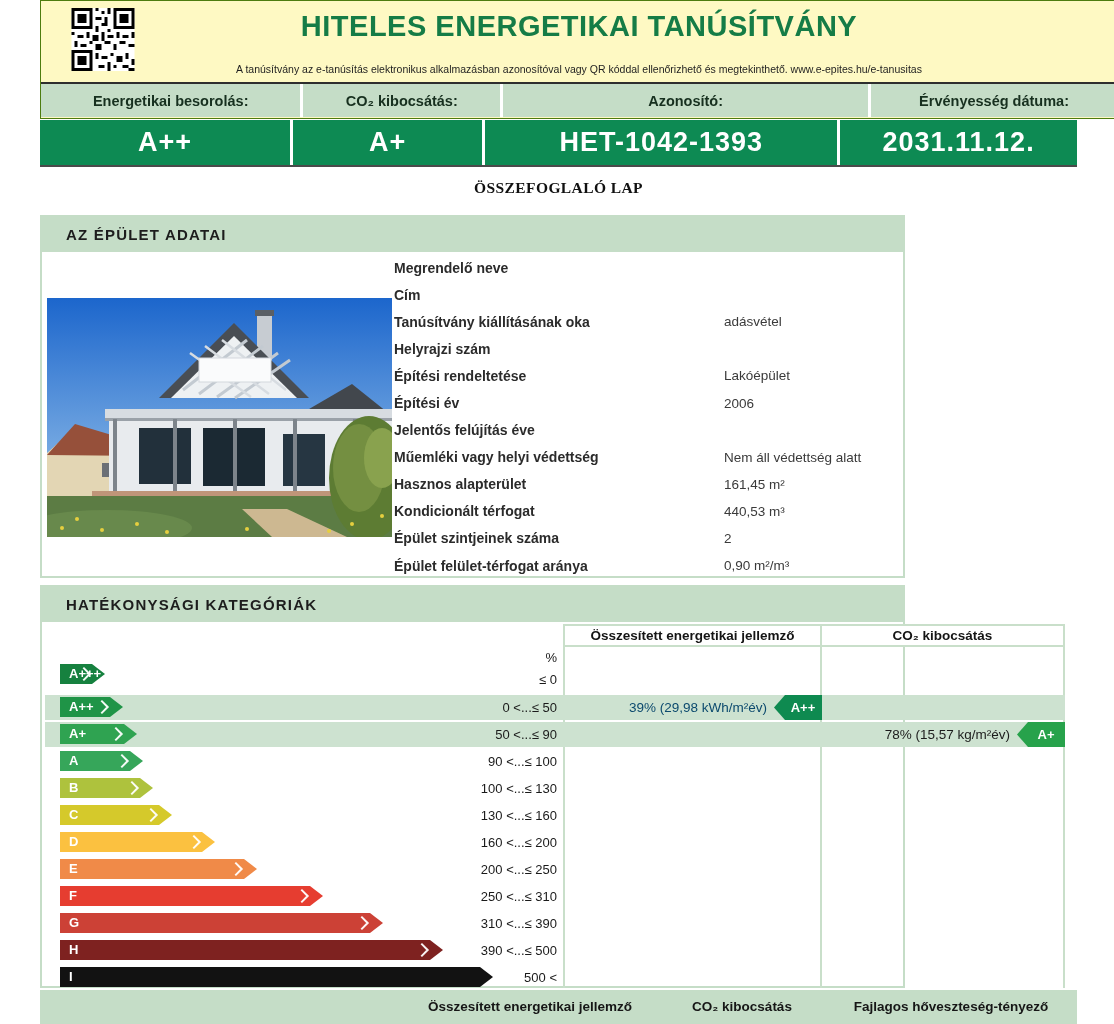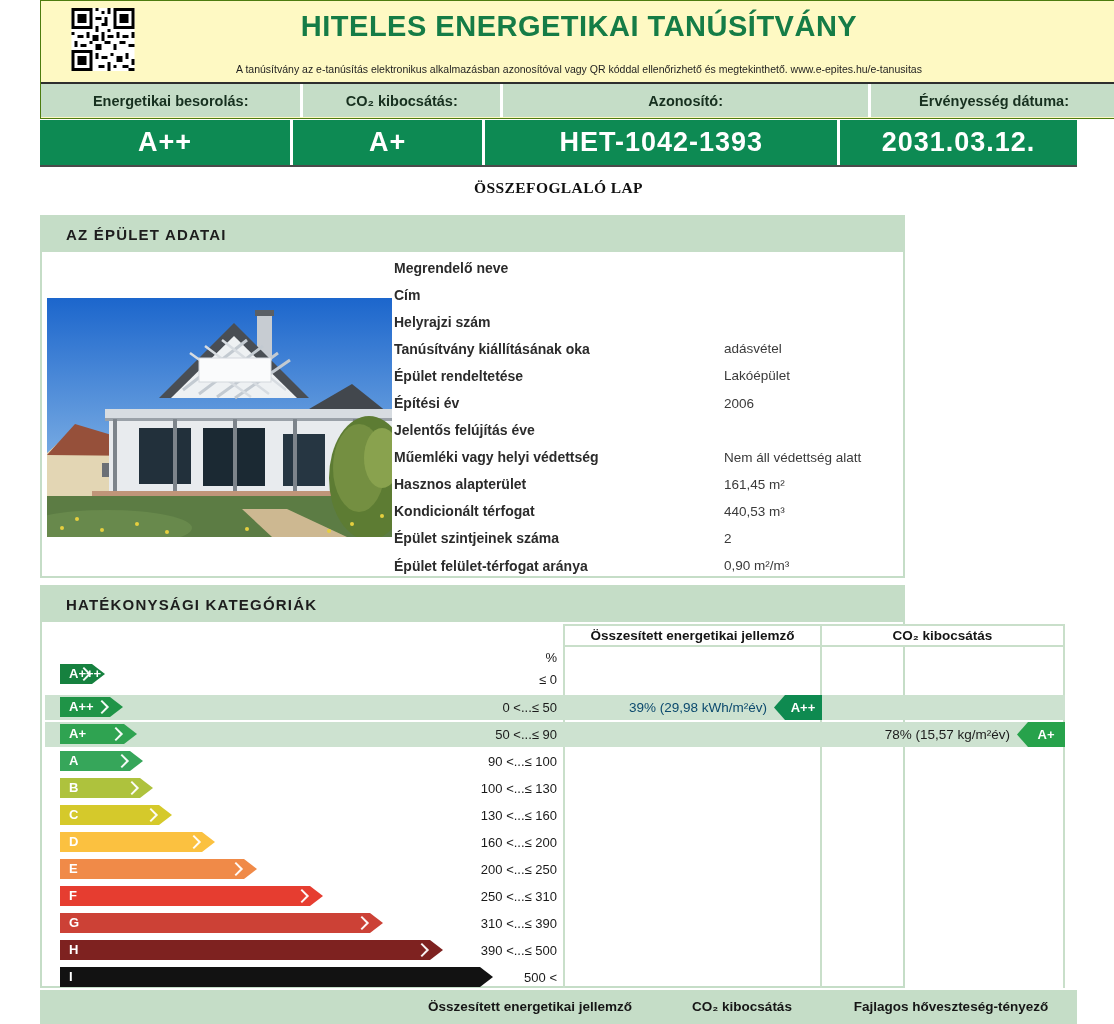--- a/index.html
+++ b/index.html
@@ -151,21 +151,21 @@
       <div class="label-cell w1">Energetikai besorolás:</div>
       <div class="label-cell w2">CO₂ kibocsátás:</div>
       <div class="label-cell w3">Azonosító:</div>
       <div class="label-cell w4">Érvényesség dátuma:</div>
     </div>
   </div>
   <div class="value-row">
     <div class="value-cell w1">A++</div>
     <div class="value-cell w2">A+</div>
     <div class="value-cell w3">HET-1042-1393</div>
-    <div class="value-cell w4">2031.03.12.</div>
+    <div class="value-cell w4">2031.11.12.</div>
   </div>
 
   <div class="page-title">ÖSSZEFOGLALÓ LAP</div>
 
   <div class="section sec1">
     <div class="sec-head">AZ ÉPÜLET ADATAI</div>
     <div class="sec-body">
       <svg class="photo" viewBox="0 0 345 239" preserveAspectRatio="none" aria-hidden="true">
         <defs>
           <linearGradient id="sky" x1="0" y1="0" x2="0" y2="1">
@@ -220,29 +220,29 @@
       <div class="brows">
         <div class="brow">
             <div class="blabel">Megrendelő neve</div>
             <div class="bvalue"></div>
           </div>
         <div class="brow">
             <div class="blabel">Cím</div>
             <div class="bvalue"></div>
           </div>
         <div class="brow">
+            <div class="blabel">Tanúsítvány kiállításának oka</div>
+            <div class="bvalue">adásvétel</div>
+          </div>
+        <div class="brow">
             <div class="blabel">Helyrajzi szám</div>
             <div class="bvalue"></div>
           </div>
         <div class="brow">
-            <div class="blabel">Tanúsítvány kiállításának oka</div>
-            <div class="bvalue">adásvétel</div>
-          </div>
-        <div class="brow">
-            <div class="blabel">Épület rendeltetése</div>
+            <div class="blabel">Építési rendeltetése</div>
             <div class="bvalue">Lakóépület</div>
           </div>
         <div class="brow">
             <div class="blabel">Építési év</div>
             <div class="bvalue">2006</div>
           </div>
         <div class="brow">
             <div class="blabel">Jelentős felújítás éve</div>
             <div class="bvalue"></div>
           </div>

